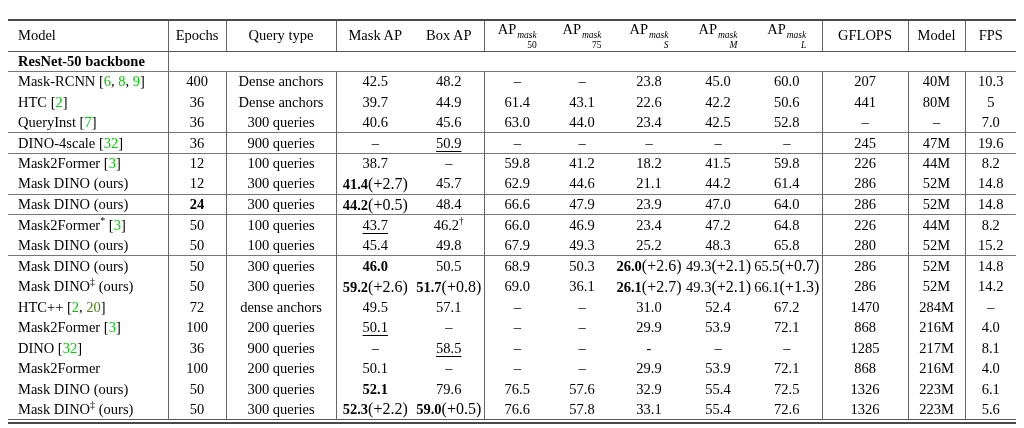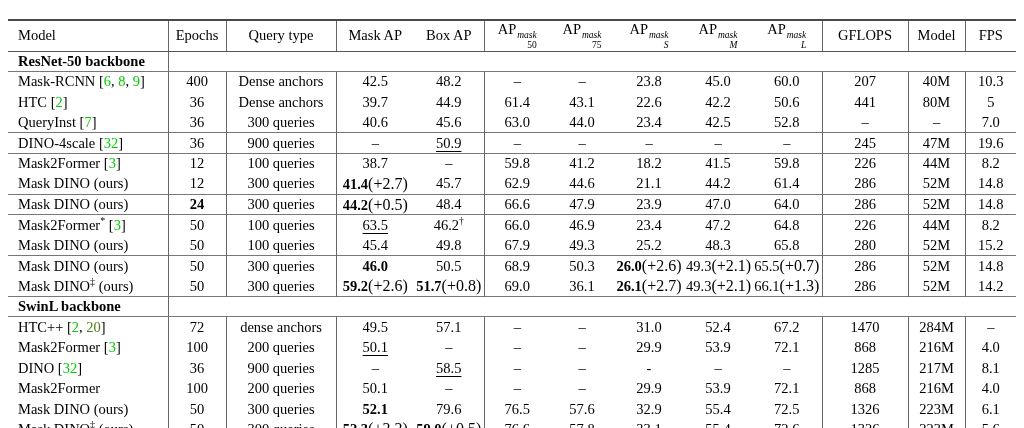--- a/index.html
+++ b/index.html
@@ -209,21 +209,21 @@
             <td class=""><span class="">47.0</span></td>
             <td class="bR"><span class="">64.0</span></td>
             <td class="bR"><span class="">286</span></td>
             <td class="bR"><span class="">52M</span></td>
             <td class=""><span class="">14.8</span></td>
           </tr>
           <tr class="sep">
             <td class="model bR">Mask2Former<sup class="msup">*</sup> [<span class="cite" style="color:#00cc00">3</span>]</td>
             <td class="bR"><span class="">50</span></td>
             <td class="bR"><span class="">100 queries</span></td>
-            <td class=""><span class="u">63.5</span></td>
+            <td class=""><span class="u">43.7</span></td>
             <td class="bR"><span class="">46.2<sup>†</sup></span></td>
             <td class=""><span class="">66.0</span></td>
             <td class=""><span class="">46.9</span></td>
             <td class=""><span class="">23.4</span></td>
             <td class=""><span class="">47.2</span></td>
             <td class="bR"><span class="">64.8</span></td>
             <td class="bR"><span class="">226</span></td>
             <td class="bR"><span class="">44M</span></td>
             <td class=""><span class="">8.2</span></td>
           </tr>
@@ -264,24 +264,20 @@
             <td class=""><span class="b">59.2</span><span class="gain">(+2.6)</span></td>
             <td class="bR"><span class="b">51.7</span><span class="gain">(+0.8)</span></td>
             <td class=""><span class="">69.0</span></td>
             <td class=""><span class="">36.1</span></td>
             <td class=""><span class="b">26.1</span><span class="gain">(+2.7)</span></td>
             <td class=""><span class="">49.3</span><span class="gain">(+2.1)</span></td>
             <td class="bR"><span class="">66.1</span><span class="gain">(+1.3)</span></td>
             <td class="bR"><span class="">286</span></td>
             <td class="bR"><span class="">52M</span></td>
             <td class=""><span class="">14.2</span></td>
-          </tr>
-          <tr class="section">
-            <td class="model bR section-label">SwinL backbone</td>
-            <td colspan="12"></td>
           </tr>
           <tr>
             <td class="model bR">HTC++ [<span class="cite" style="color:#00cc00">2</span>, <span class="cite" style="color:#4d7c0f">20</span>]</td>
             <td class="bR"><span class="">72</span></td>
             <td class="bR"><span class="">dense anchors</span></td>
             <td class=""><span class="">49.5</span></td>
             <td class="bR"><span class="">57.1</span></td>
             <td class=""><span class="">–</span></td>
             <td class=""><span class="">–</span></td>
             <td class=""><span class="">31.0</span></td>

